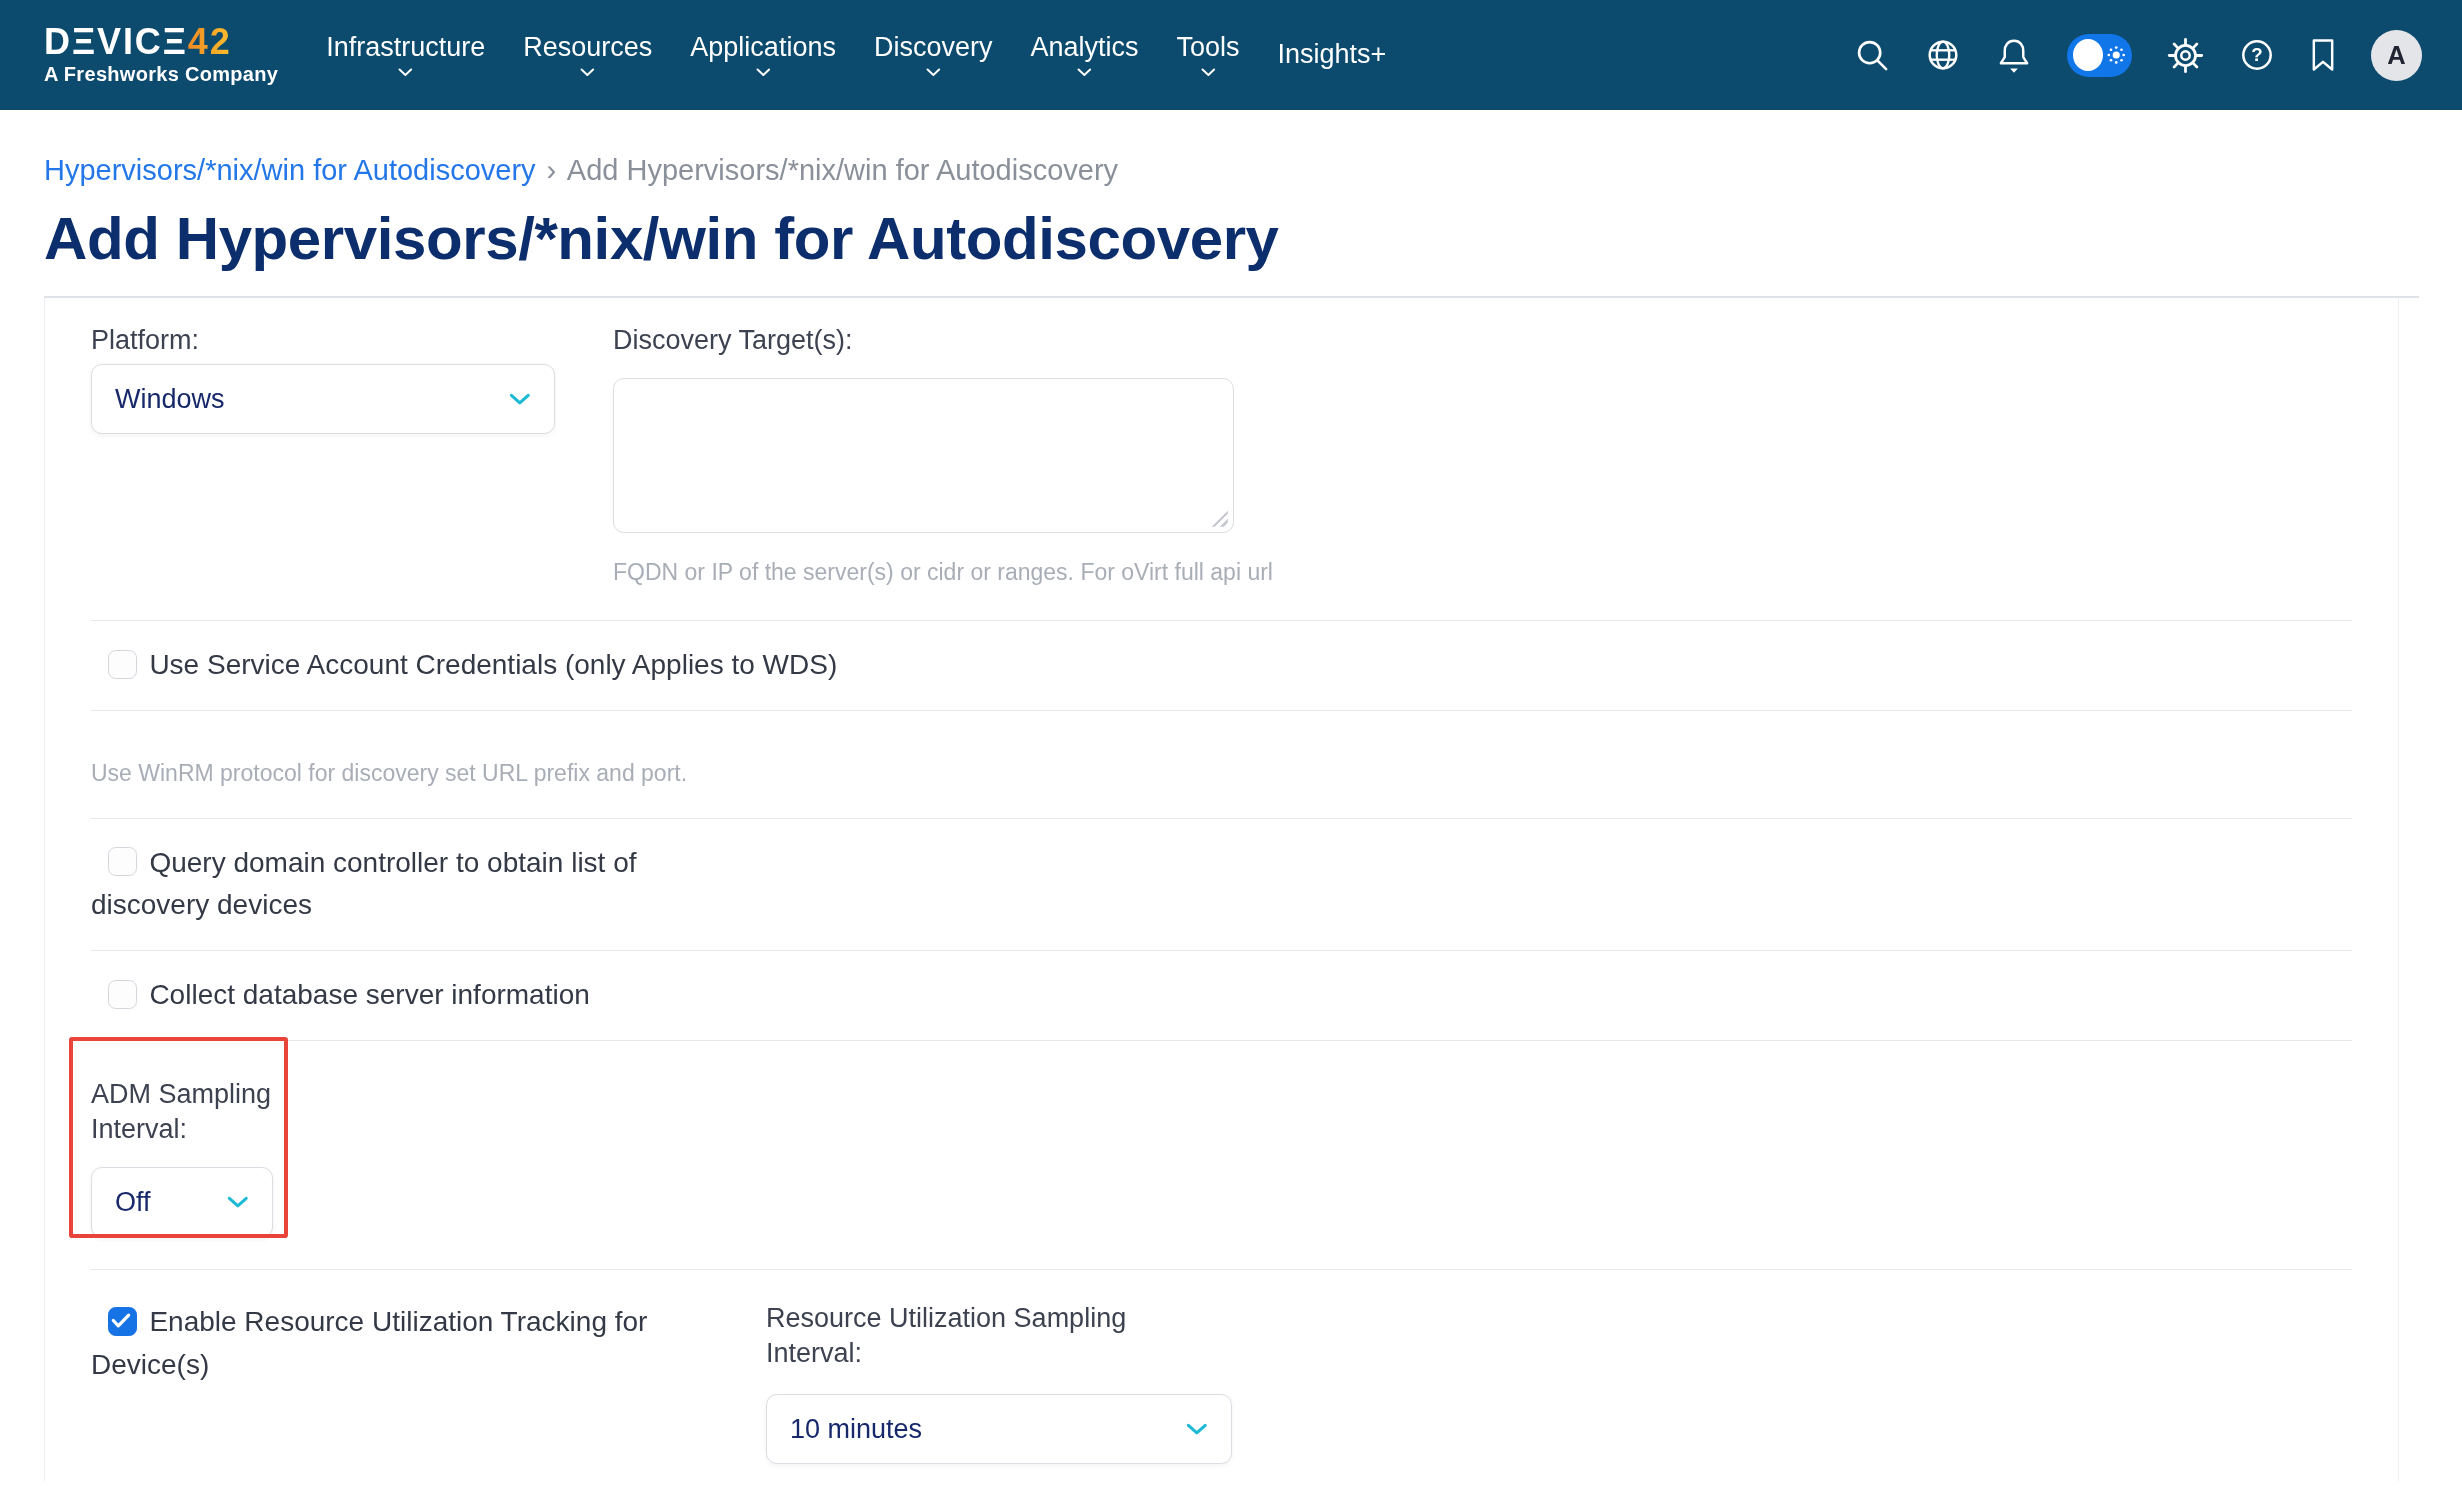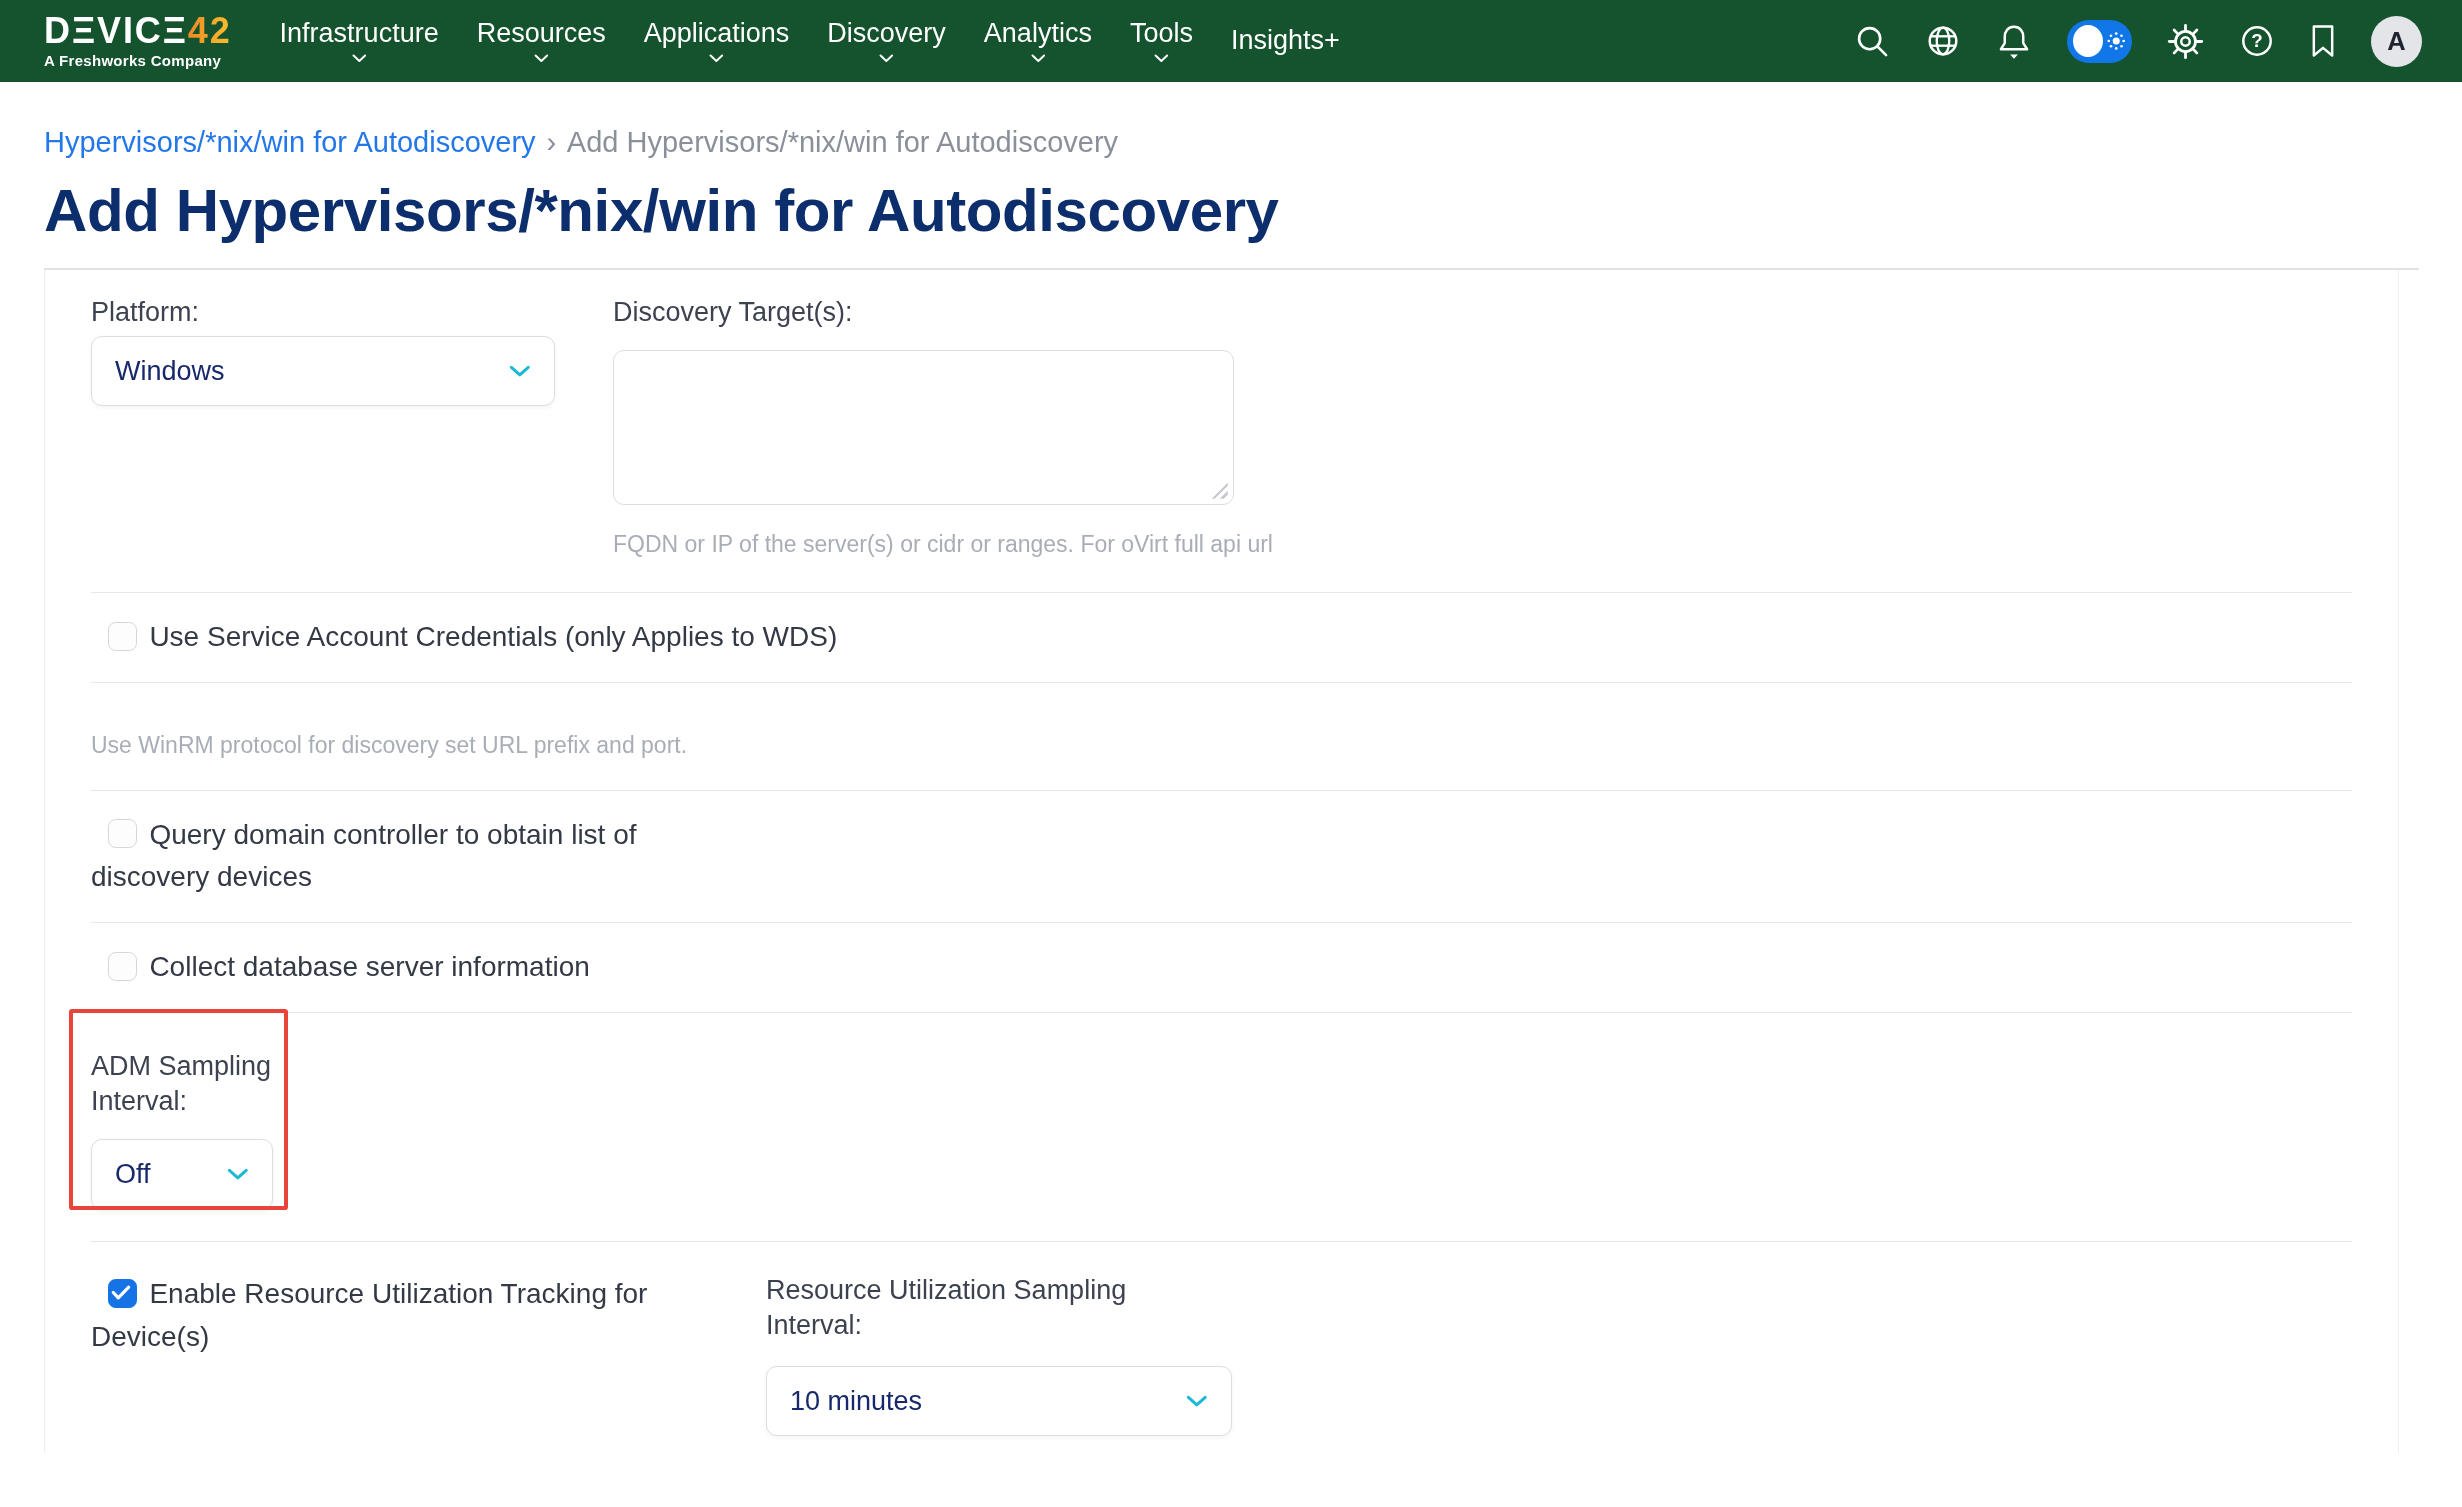--- a/index.html
+++ b/index.html
@@ -1,27 +1,27 @@
 <!DOCTYPE html>
 <html style="font-size:12.4px"><head>
 <meta charset="utf-8">
 <style>
   * { margin:0; padding:0; box-sizing:border-box; }
   html,body { width:2462px; height:1507px; background:#ffffff;
     font-family:"Liberation Sans", sans-serif; -webkit-font-smoothing:antialiased; }
 
   
-  .topnav { height:82px; background:#14532d; display:flex; align-items:center;
+  .topnav { height:110px; background:#0c4a6e; display:flex; align-items:center;
     padding:0 40px 0 44px; color:#fff; }
   .logo { margin-right:48px; cursor:pointer; }
   .logo-line1 { font-size:36px; font-weight:700; letter-spacing:1.9px; line-height:1; white-space:nowrap; }
   .logo-main { color:#ffffff; }
   .logo-accent { background:linear-gradient(90deg,#F08A24,#FBBF2E);
     -webkit-background-clip:text; background-clip:text; color:transparent; }
-  .logo-tagline { font-size:15px; font-weight:600; color:#ffffff; margin-top:3.9px; letter-spacing:0.3px; }
+  .logo-tagline { font-size:20px; font-weight:600; color:#ffffff; margin-top:3.9px; letter-spacing:0.3px; }
   .nav-items { display:flex; align-items:center; gap:38px; }
   .nav-item { display:flex; align-items:center; gap:2px; font-size:27px; font-weight:400;
     color:#ffffff; text-decoration:none; cursor:pointer; white-space:nowrap;flex-direction:column; }
   .nav-item svg { margin-top:3.1px; }
   .nav-right { margin-left:auto; display:flex; align-items:center; gap:35px; }
   .icon-btn { display:flex; align-items:center; justify-content:center; cursor:pointer; }
   .toggle-pill { width:65px; height:43px; border-radius:21.6px; background:#1176E8;
     display:flex; align-items:center; padding:0 6.2px; cursor:pointer; }
   .toggle-knob { width:32px; height:32px; border-radius:50%; background:#ffffff; }
   .toggle-sun { margin-left:4.6px; }

